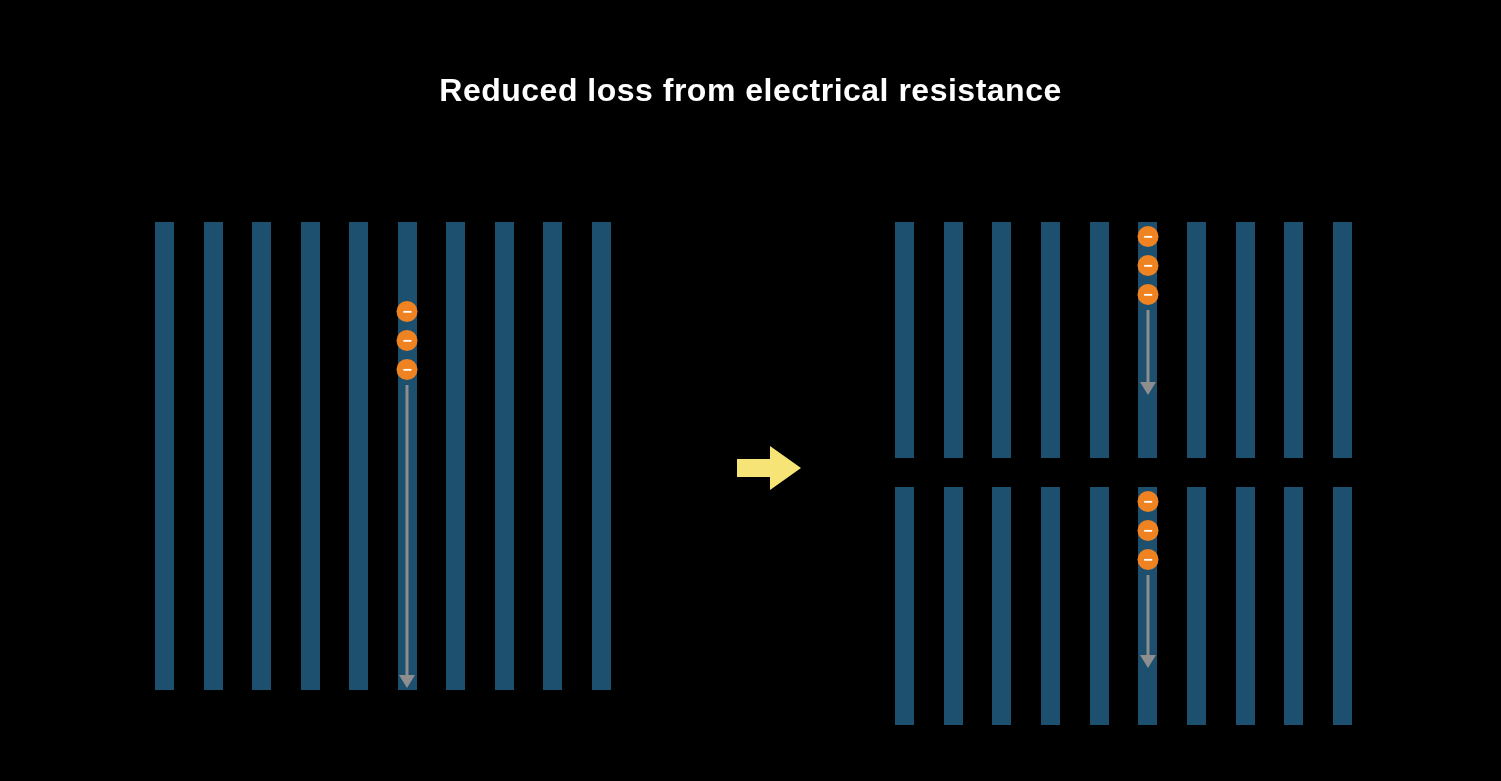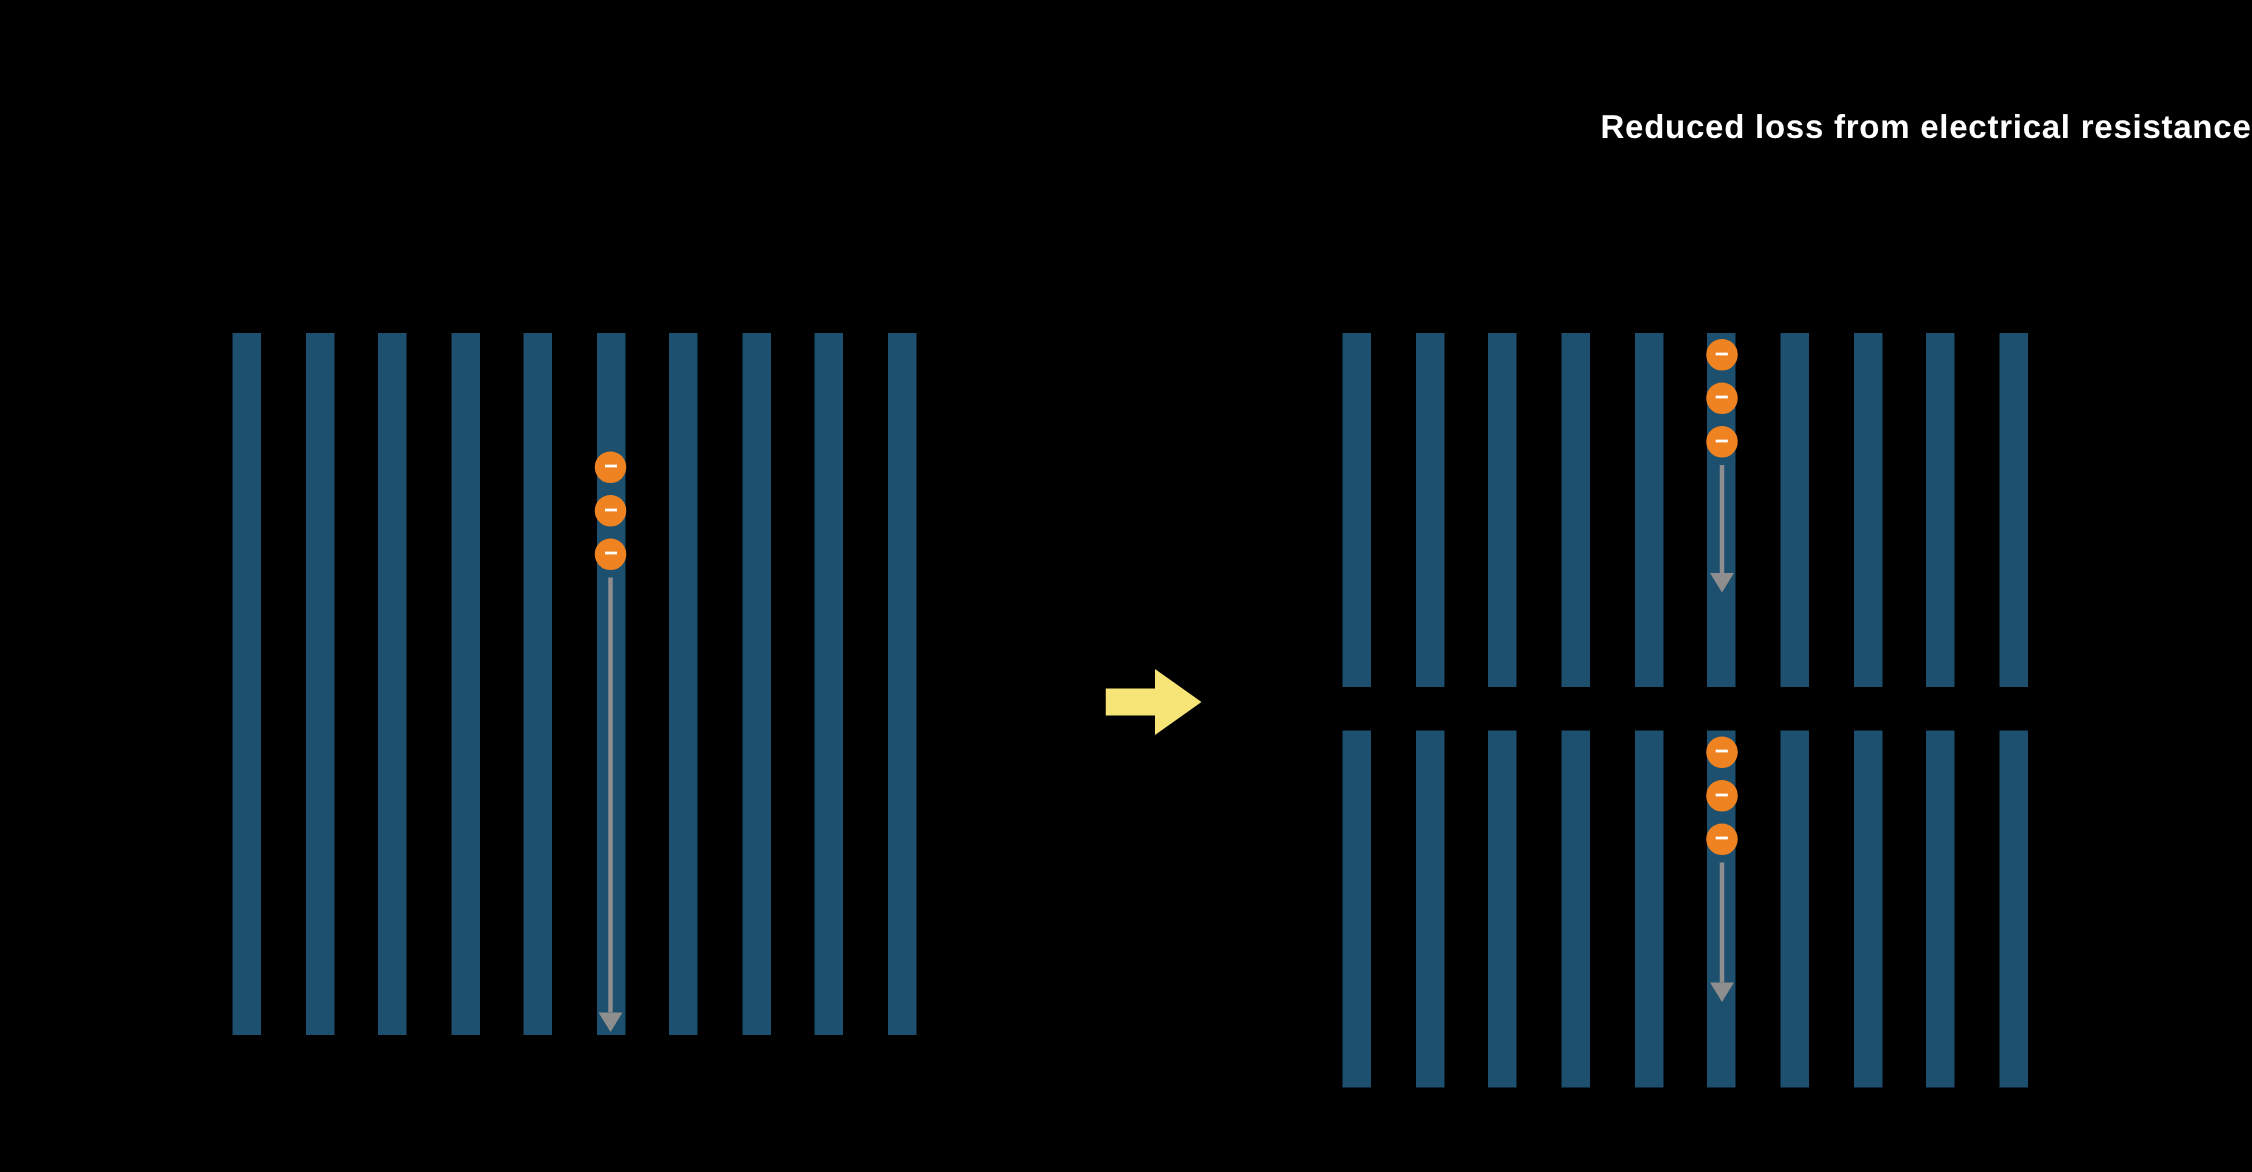--- a/index.html
+++ b/index.html
@@ -15,23 +15,23 @@
     width: 1501px;
     height: 781px;
     background: var(--bg, #000);
     overflow: hidden;
   }
   .title {
     position: absolute;
     top: 72px;
     left: 0;
     width: 100%;
-    text-align: right;
+    text-align: center;
     color: var(--title-color, #fff);
-    font-size: 22px;
+    font-size: 32px;
     font-weight: bold;
     letter-spacing: 0.5px;
   }
   .panel {
     position: absolute;
   }
   .bar {
     position: absolute;
     top: 0;
     height: 100%;

